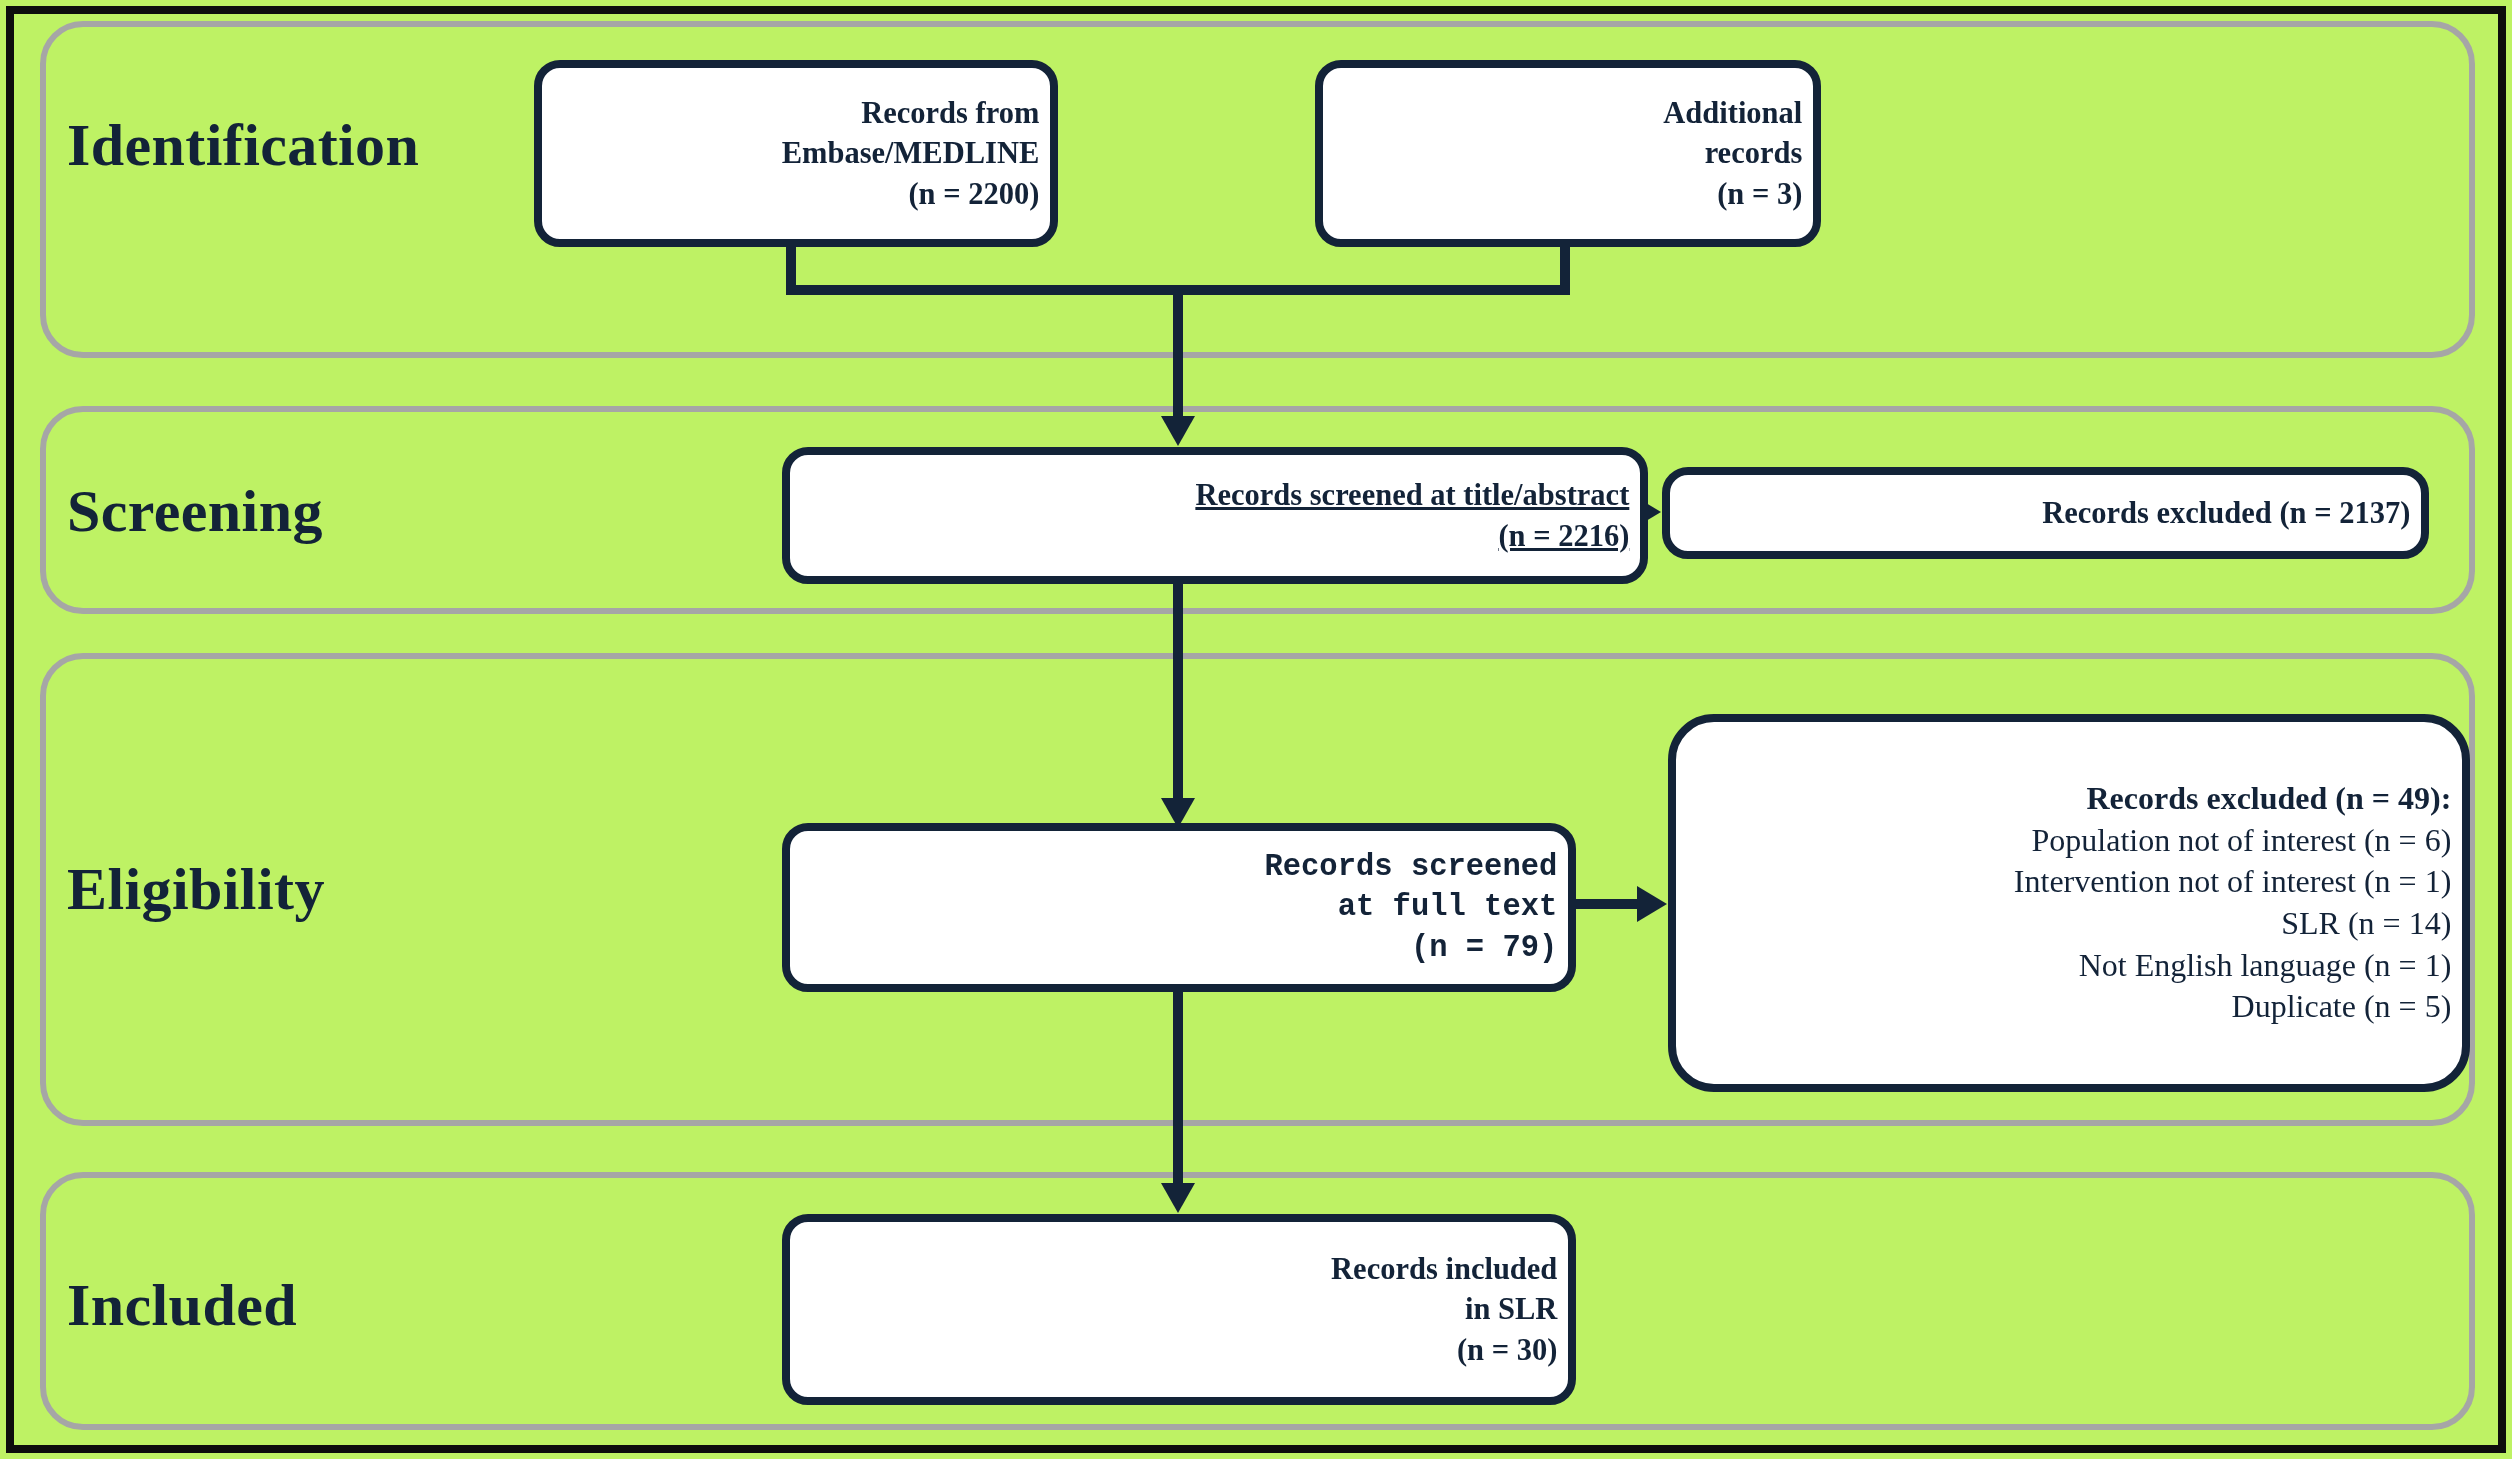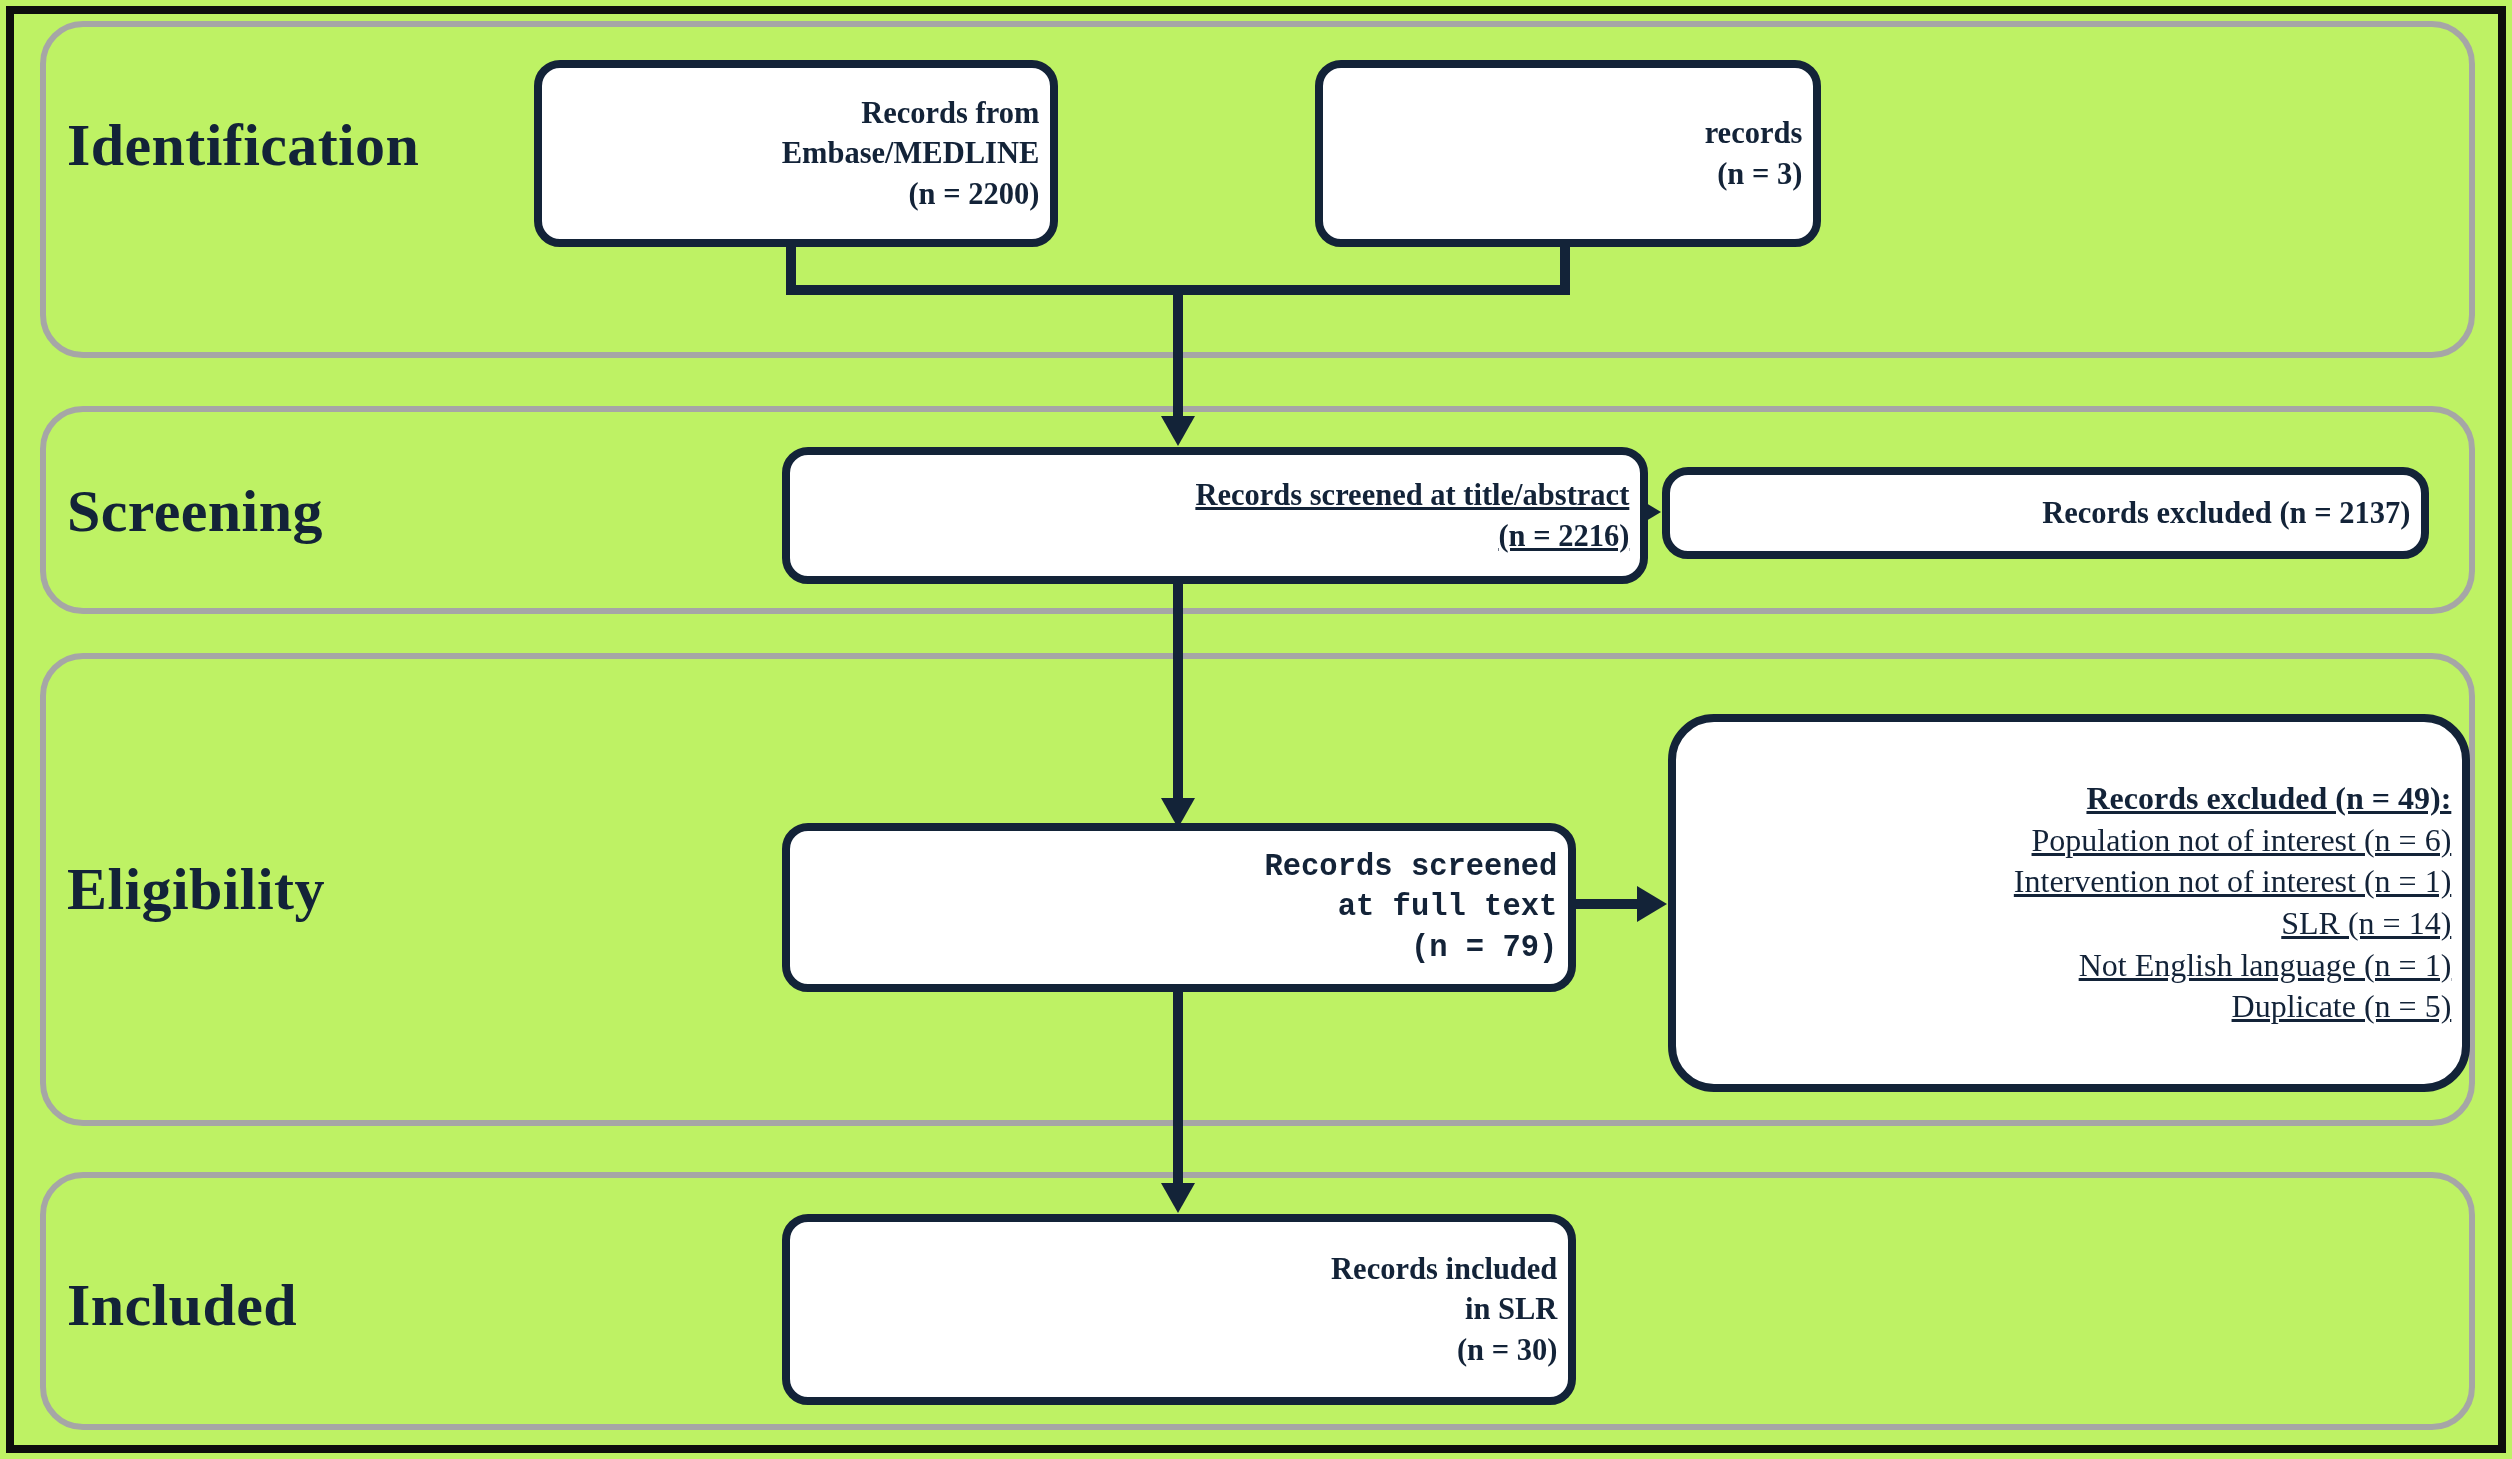--- a/index.html
+++ b/index.html
@@ -146,20 +146,21 @@
   <div class="nbox" style="left:534px; top:60px; width:524px; height:187px;">
     <div class="inner">
       <span class="line">Records from</span>
       <span class="line">Embase/MEDLINE</span>
       <span class="line">(n = 2200)</span>
     </div>
   </div>
 
   <div class="nbox" style="left:1315px; top:60px; width:506px; height:187px;">
     <div class="inner">
+      <span class="line">Additional</span>
       <span class="line">records</span>
       <span class="line">(n = 3)</span>
     </div>
   </div>
 
   <div class="nbox" style="left:782px; top:447px; width:866px; height:137px;text-decoration:underline;">
     <div class="inner">
       <span class="line">Records screened at title/abstract</span>
       <span class="line">(n = 2216)</span>
     </div>
@@ -172,21 +173,21 @@
   </div>
 
   <div class="nbox" style="left:782px; top:823px; width:794px; height:169px;font-family:Liberation Mono, monospace;">
     <div class="inner">
       <span class="line">Records screened</span>
       <span class="line">at full text</span>
       <span class="line">(n = 79)</span>
     </div>
   </div>
 
-  <div class="nbox reasons" style="left:1668px; top:714px; width:802px; height:378px;text-decoration:underline;">
+  <div class="nbox reasons" style="left:1668px; top:714px; width:802px; height:378px;">
     <div class="inner">
       <span class="line head">Records excluded (n = 49):</span>
       <span class="line">Population not of interest (n = 6)</span>
       <span class="line">Intervention not of interest (n = 1)</span>
       <span class="line">SLR (n = 14)</span>
       <span class="line">Not English language (n = 1)</span>
       <span class="line">Duplicate (n = 5)</span>
     </div>
   </div>
 

